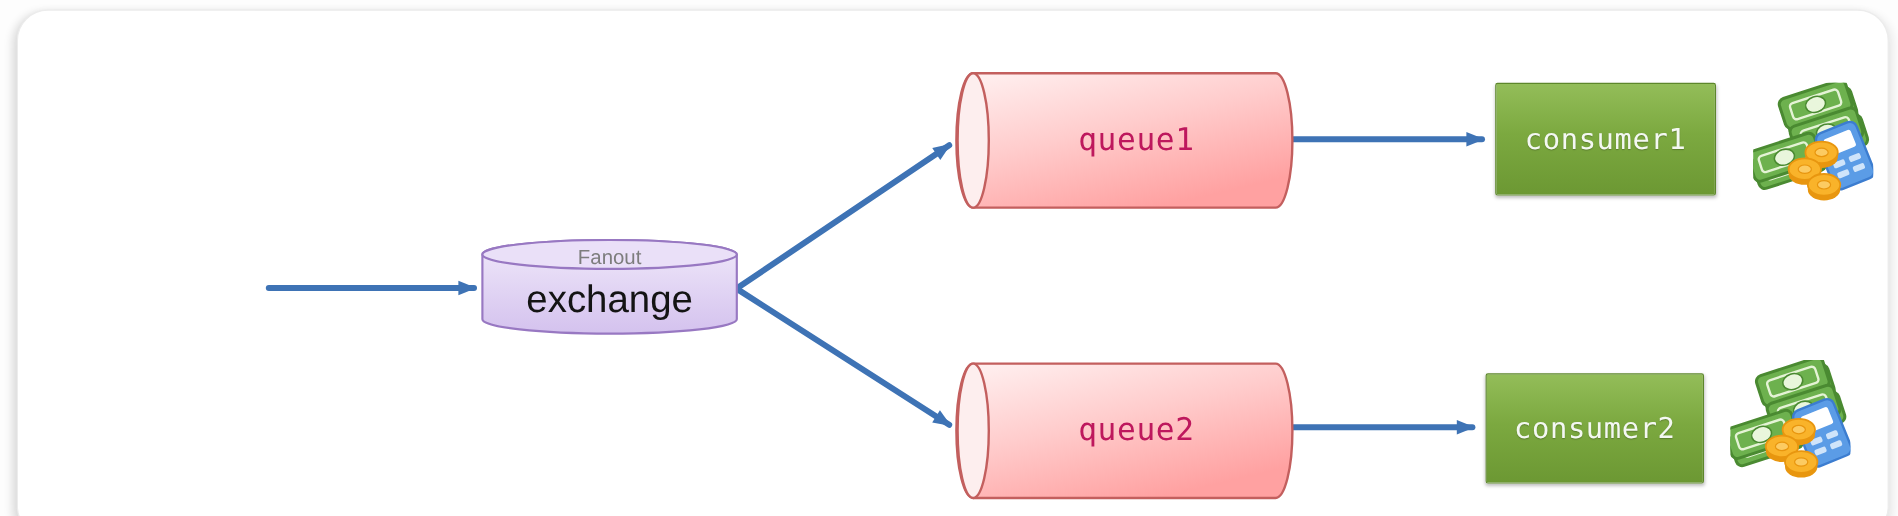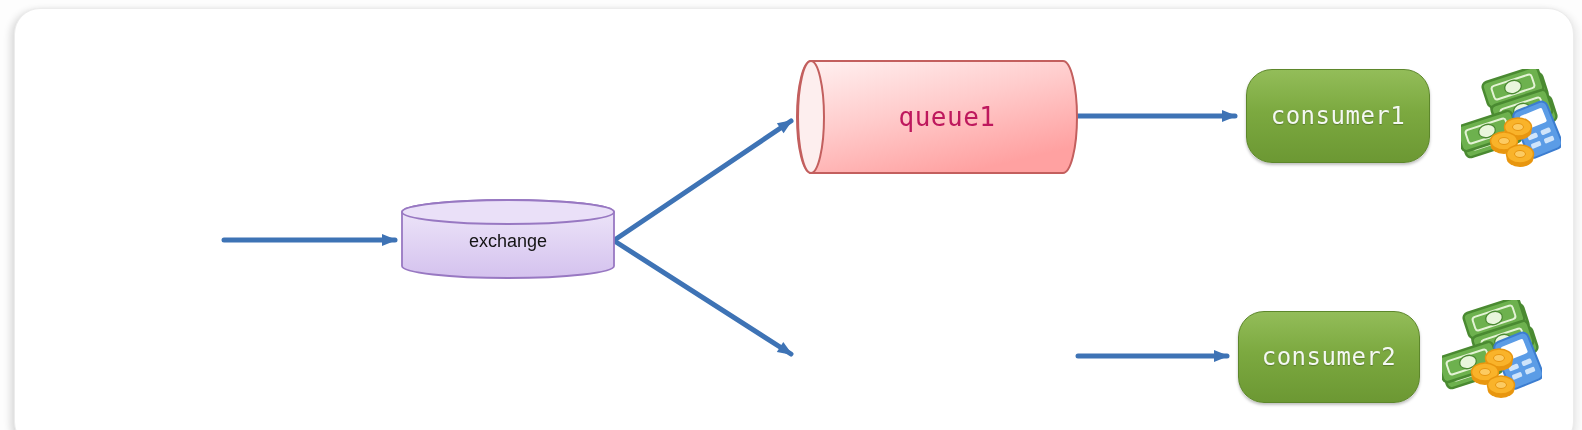--- a/index.html
+++ b/index.html
@@ -33,21 +33,21 @@
     position: absolute;
     display: flex;
     align-items: center;
     justify-content: center;
   }
   .mono-label {
     font-family: "DejaVu Sans Mono", monospace;
     letter-spacing: 0.5px;
   }
   .box-node {
-    border-radius: 26px;
+    border-radius: 2px;
   }
   #node-publisher {
     left: 24px; top: 189px; width: 185px; height: 85px;
     background: linear-gradient(180deg, #4580c2 0%, #356eb2 45%, #2c63a8 100%);
     border: 1.5px solid #27598f;
     box-shadow: 0 2px 3px rgba(0,0,0,0.25);
   }
   #node-consumer1, #node-consumer2 {
     background: linear-gradient(180deg, #93bd59 0%, #7ca940 45%, #6c9833 100%);
     border: 1.5px solid #5d872b;
@@ -71,21 +71,21 @@
     width: 214px;
     text-align: center;
     font-size: 17px;
     color: #7d7d7d;
   }
   .exchange-label {
     position: absolute;
     left: 0; top: 32px;
     width: 214px;
     text-align: center;
-    font-size: 18px;
+    font-size: 32px;
     color: #141414;
   }
   .queue-label {
     position: absolute;
     left: 20px; top: 0;
     width: 262px; height: 116px;
     display: flex;
     align-items: center;
     justify-content: center;
     font-size: 26px;
@@ -160,31 +160,39 @@
     <path d="M1063,107 L1220,107" stroke="#3e73b5" stroke-width="5" fill="none" stroke-linecap="round" marker-end="url(#arrowhead)"></path>
     <path d="M1063,347 L1212,347" stroke="#3e73b5" stroke-width="5" fill="none" stroke-linecap="round" marker-end="url(#arrowhead)"></path>
   </svg>
 
 
   <div class="cyl-node" id="node-exchange">
     <svg width="214" height="80" viewBox="0 0 214 80">
       <path d="M1,13 A106,12 0 0 1 213,13 L213,67 A106,12 0 0 1 1,67 Z" fill="url(#grad-exchange)" stroke="#9878c2" stroke-width="1.8"></path>
       <ellipse cx="107" cy="13" rx="106" ry="12" fill="#eae0f8" stroke="#9878c2" stroke-width="1.8"></ellipse>
     </svg>
+    <div class="fanout-badge">Fanout</div>
     <div class="exchange-label">exchange</div>
   </div>
 
   <div class="cyl-node" id="node-queue1">
     <svg width="282" height="116" viewBox="0 0 282 116">
       <path d="M15,2 L267,2 A14,56 0 0 1 267,114 L15,114 A14,56 0 0 1 15,2 Z" fill="url(#grad-queue)" stroke="#c35f5e" stroke-width="2"></path>
       <ellipse cx="15" cy="58" rx="13" ry="56" fill="#fdeeee" stroke="#c35f5e" stroke-width="2"></ellipse>
     </svg>
     <div class="queue-label mono-label">queue1</div>
   </div>
 
+  <div class="cyl-node" id="node-queue2">
+    <svg width="282" height="116" viewBox="0 0 282 116">
+      <path d="M15,2 L267,2 A14,56 0 0 1 267,114 L15,114 A14,56 0 0 1 15,2 Z" fill="url(#grad-queue)" stroke="#c35f5e" stroke-width="2"></path>
+      <ellipse cx="15" cy="58" rx="13" ry="56" fill="#fdeeee" stroke="#c35f5e" stroke-width="2"></ellipse>
+    </svg>
+    <div class="queue-label mono-label">queue2</div>
+  </div>
 
   <div class="node box-node" id="node-consumer1">
     <span class="mono-label">consumer1</span>
   </div>
   <div class="node box-node" id="node-consumer2">
     <span class="mono-label">consumer2</span>
   </div>
 
   <svg class="money-icon" id="money-icon-1" viewBox="0 0 100 100">
     <use href="#money"></use>

